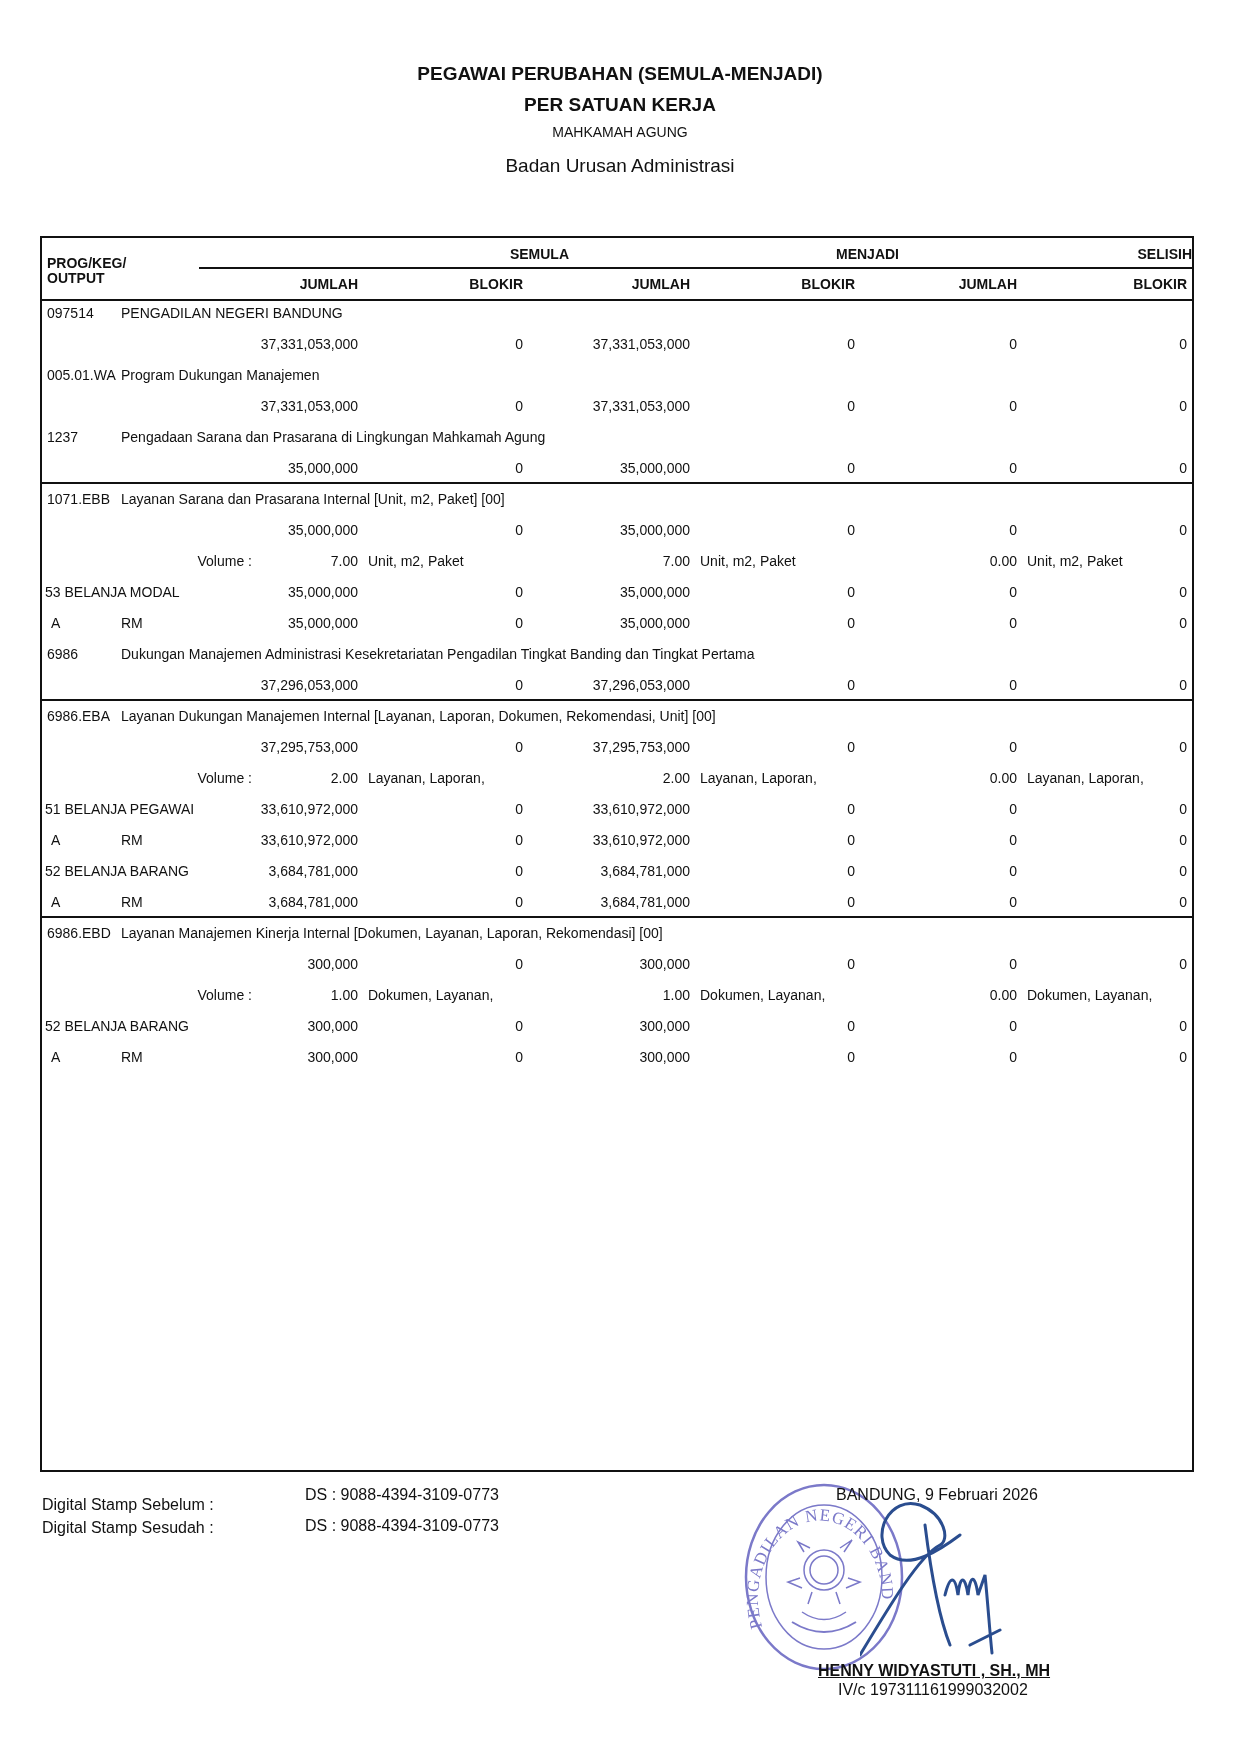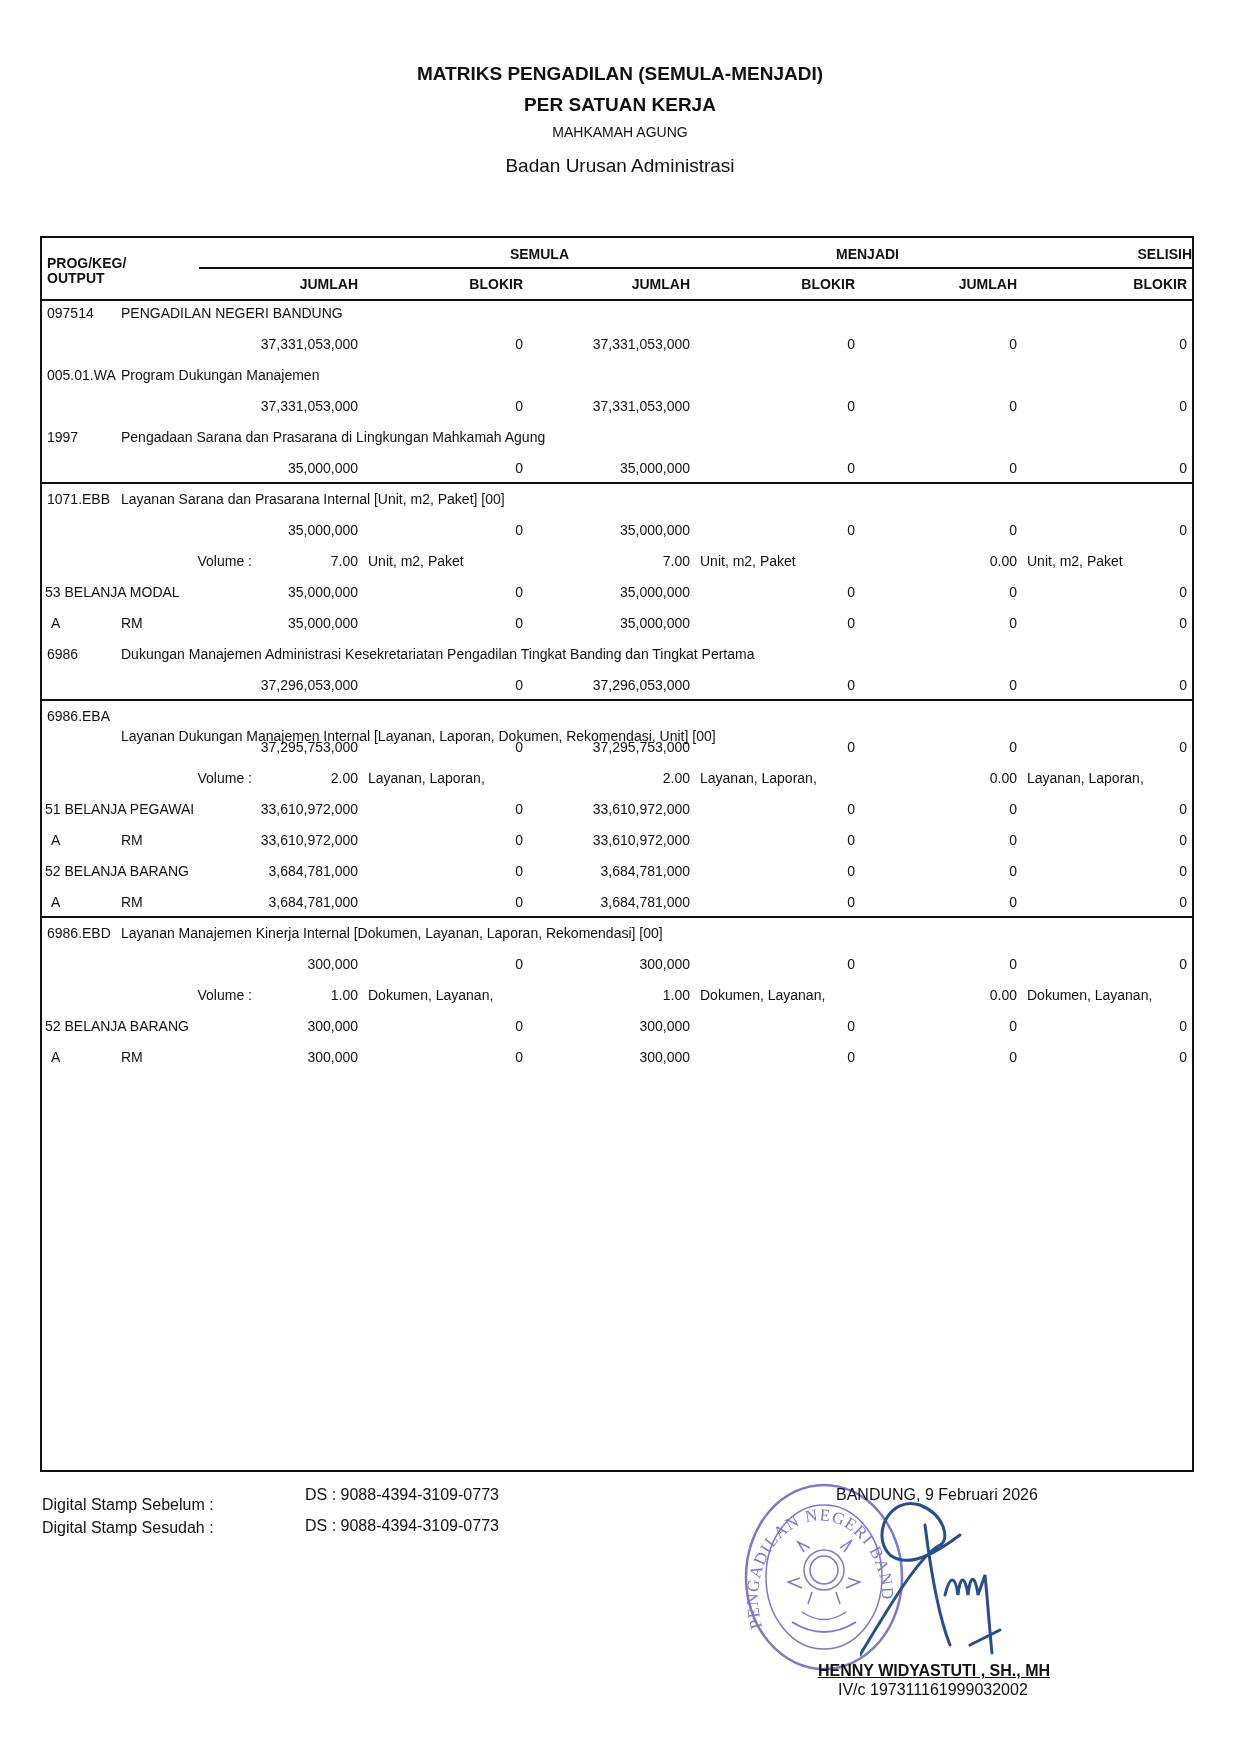--- a/index.html
+++ b/index.html
@@ -18,21 +18,21 @@
   .c { text-align:right; }
 
   .footer-text { position:absolute; font-size:16px; white-space:nowrap; }
   #stamp { position:absolute; left:742px; top:1482px; }
   #signature { position:absolute; left:860px; top:1495px; }
 </style>
 </head>
 <body>
 
 <div>
-  <div class="title t1">MATRIKS PENGADILAN (SEMULA-MENJADI)</div>
+  <div class="title t1">PEGAWAI PERUBAHAN (SEMULA-MENJADI)</div>
   <div class="title t2">PER SATUAN KERJA</div>
   <div class="title t3">MAHKAMAH AGUNG</div>
   <div class="title t4">Badan Urusan Administrasi</div>
 </div>
 
 <div id="table-box">
 
   <div class="htext" style="left:5px;top:17px;">PROG/KEG/</div>
   <div class="htext" style="left:5px;top:32px;">OUTPUT</div>
 
@@ -68,21 +68,21 @@
       </div>
       <div>
         <div class="cell r" style="left:156px;width:160px;top:160px;">37,331,053,000</div>
         <div class="cell r" style="left:321px;width:160px;top:160px;">0</div>
         <div class="cell r" style="left:488px;width:160px;top:160px;">37,331,053,000</div>
         <div class="cell r" style="left:653px;width:160px;top:160px;">0</div>
         <div class="cell r" style="left:815px;width:160px;top:160px;">0</div>
         <div class="cell r" style="left:985px;width:160px;top:160px;">0</div>
       </div>
       <div>
-        <div class="cell " style="left:5px;top:191px;">1997</div>
+        <div class="cell " style="left:5px;top:191px;">1237</div>
         <div class="cell " style="left:79px;top:191px;">Pengadaan Sarana dan Prasarana di Lingkungan Mahkamah Agung</div>
       </div>
       <div>
         <div class="cell r" style="left:156px;width:160px;top:222px;">35,000,000</div>
         <div class="cell r" style="left:321px;width:160px;top:222px;">0</div>
         <div class="cell r" style="left:488px;width:160px;top:222px;">35,000,000</div>
         <div class="cell r" style="left:653px;width:160px;top:222px;">0</div>
         <div class="cell r" style="left:815px;width:160px;top:222px;">0</div>
         <div class="cell r" style="left:985px;width:160px;top:222px;">0</div>
         <div class="hline" style="left:0;width:1150px;top:244px;"></div>
@@ -135,21 +135,21 @@
         <div class="cell r" style="left:156px;width:160px;top:439px;">37,296,053,000</div>
         <div class="cell r" style="left:321px;width:160px;top:439px;">0</div>
         <div class="cell r" style="left:488px;width:160px;top:439px;">37,296,053,000</div>
         <div class="cell r" style="left:653px;width:160px;top:439px;">0</div>
         <div class="cell r" style="left:815px;width:160px;top:439px;">0</div>
         <div class="cell r" style="left:985px;width:160px;top:439px;">0</div>
         <div class="hline" style="left:0;width:1150px;top:461px;"></div>
       </div>
       <div>
         <div class="cell " style="left:5px;top:470px;">6986.EBA</div>
-        <div class="cell " style="left:79px;top:470px;margin-top:20px;">Layanan Dukungan Manajemen Internal [Layanan, Laporan, Dokumen, Rekomendasi, Unit] [00]</div>
+        <div class="cell " style="left:79px;top:470px;">Layanan Dukungan Manajemen Internal [Layanan, Laporan, Dokumen, Rekomendasi, Unit] [00]</div>
       </div>
       <div>
         <div class="cell r" style="left:156px;width:160px;top:501px;">37,295,753,000</div>
         <div class="cell r" style="left:321px;width:160px;top:501px;">0</div>
         <div class="cell r" style="left:488px;width:160px;top:501px;">37,295,753,000</div>
         <div class="cell r" style="left:653px;width:160px;top:501px;">0</div>
         <div class="cell r" style="left:815px;width:160px;top:501px;">0</div>
         <div class="cell r" style="left:985px;width:160px;top:501px;">0</div>
       </div>
       <div>

